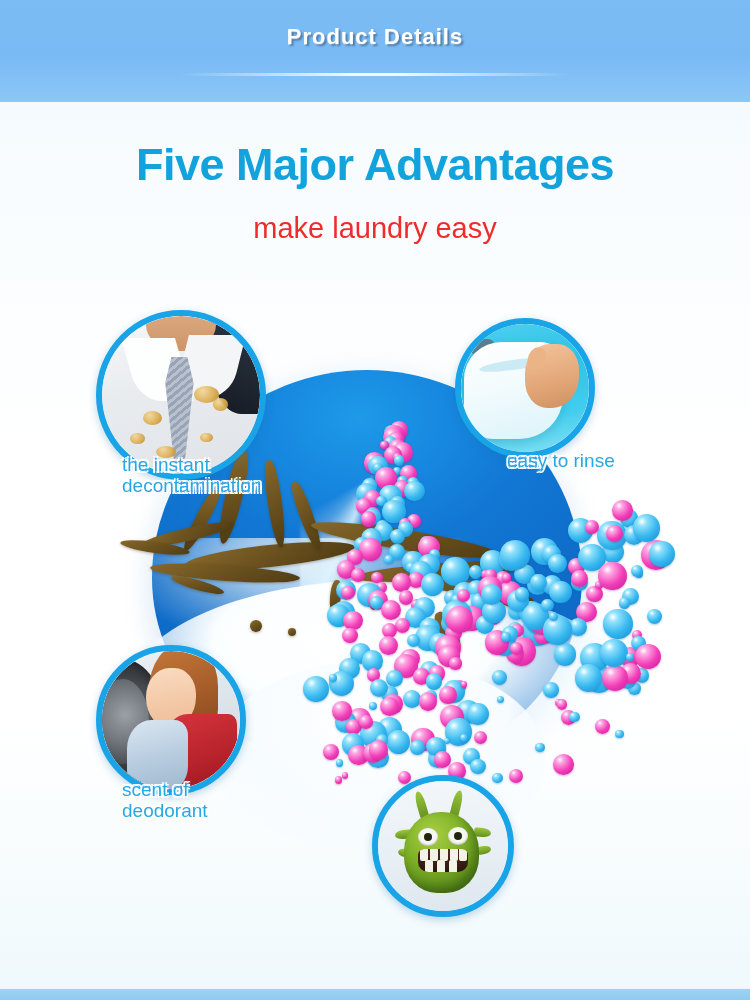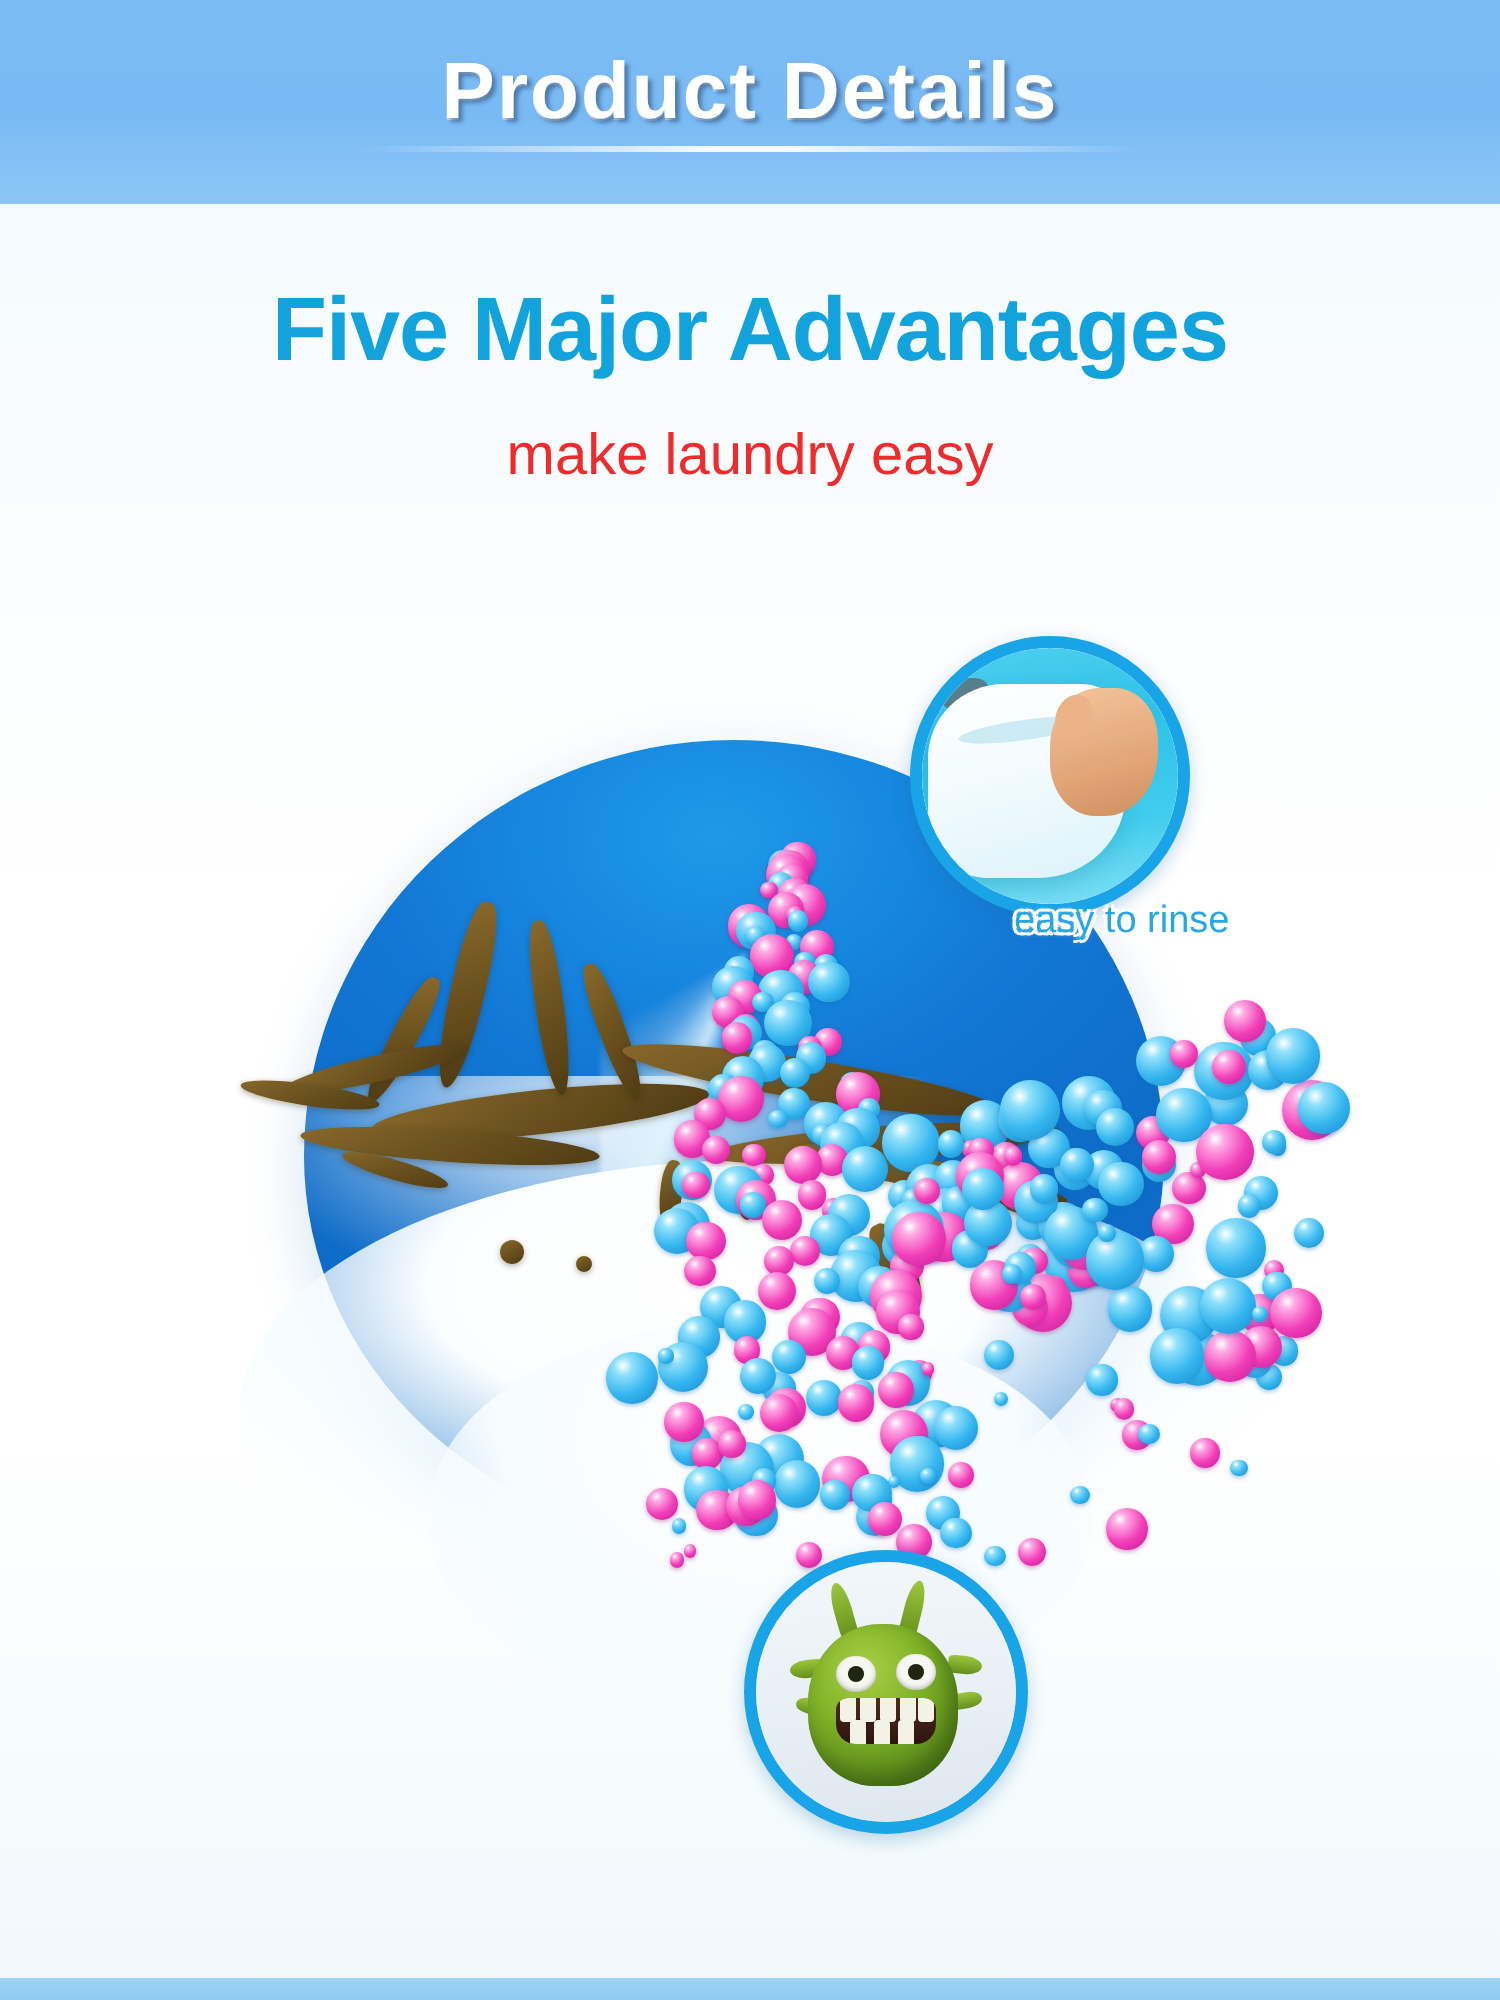--- a/index.html
+++ b/index.html
@@ -21,21 +21,21 @@
   }
 
   
   #header {
     position:absolute; left:0; top:0; width:750px; height:102px;
     background:linear-gradient(180deg,#7bbcf5 0%, #79baf4 55%, #8cc6f7 100%);
   }
   #header-title {
     position:absolute; left:0; top:24px; width:750px;
     text-align:center;
-    font-size:40px; font-weight:bold; color:#ffffff;
+    font-size:22px; font-weight:bold; color:#ffffff;
     letter-spacing:1px;
     text-shadow:2px 2px 2px rgba(40,70,110,.55), 0 1px 0 rgba(255,255,255,.5);
   }
   #header-rule {
     position:absolute; left:180px; top:73px; width:390px; height:3px;
     background:linear-gradient(90deg, rgba(255,255,255,0) 0%, rgba(255,255,255,.92) 45%, rgba(255,255,255,.92) 55%, rgba(255,255,255,0) 100%);
     border-radius:2px;
   }
 
   
@@ -528,35 +528,68 @@
         <div class="bubble cy" style="left: 369.782px; top: 398.568px; width: 18.3688px; height: 18.3688px;"></div>
         <div class="bubble cy" style="left: 535.266px; top: 462.542px; width: 9.65899px; height: 9.65899px;"></div>
         <div class="bubble mg" style="left: 434.16px; top: 471.051px; width: 16.9796px; height: 16.9796px;"></div>
         <div class="bubble cy" style="left: 470.468px; top: 478.917px; width: 15.2668px; height: 15.2668px;"></div>
         <div class="bubble mg" style="left: 556.585px; top: 418.931px; width: 10.8028px; height: 10.8028px;"></div>
         <div class="bubble cy" style="left: 335.531px; top: 479.335px; width: 7.98193px; height: 7.98193px;"></div>
       </div>
 
   </div>
 
+  <div class="feature" id="f-decon">
+    <div class="ring">
+      <div class="photo ph-shirt">
+        <div class="dark"></div>
+        <div class="neck"></div>
+        <div class="collarL"></div>
+        <div class="collarR"></div>
+        <div class="tie"></div>
+        <div class="spot" style="left:58%; top:44%; width:16%; height:11%;"></div>
+        <div class="spot" style="left:70%; top:52%; width:10%; height:8%;"></div>
+        <div class="spot" style="left:26%; top:60%; width:12%; height:9%;"></div>
+        <div class="spot" style="left:18%; top:74%; width:9%; height:7%;"></div>
+        <div class="spot" style="left:34%; top:82%; width:13%; height:8%;"></div>
+        <div class="spot" style="left:62%; top:74%; width:8%; height:6%;"></div>
+      </div>
+    </div>
+    <div class="caption">the instant
+decontamination</div>
+  </div>
 
   <div class="feature" id="f-rinse">
     <div class="ring">
       <div class="photo ph-rinse">
         <div class="dark2"></div>
         <div class="cloth"></div>
         <div class="fold"></div>
         <div class="hand"></div>
         <div class="thumb"></div>
       </div>
     </div>
     <div class="caption">easy to rinse</div>
   </div>
 
 
+  <div class="feature" id="f-scent">
+    <div class="ring">
+      <div class="photo ph-scent">
+        <div class="drum"></div>
+        <div class="drum2"></div>
+        <div class="hair"></div>
+        <div class="face"></div>
+        <div class="torso"></div>
+        <div class="towel"></div>
+      </div>
+    </div>
+    <div class="caption">scent of
+deodorant</div>
+  </div>
 
   <div class="feature" id="f-anti">
     <div class="ring">
       <div class="photo ph-germ">
         <div class="horn" style="left:30%; top:8%; width:7%; height:22%; transform:rotate(-16deg);"></div>
         <div class="horn" style="left:57%; top:7%; width:7%; height:23%; transform:rotate(14deg);"></div>
         <div class="horn" style="left:13%; top:38%; width:13%; height:7%; border-radius:50% 20% 20% 50%; transform:rotate(-6deg);"></div>
         <div class="horn" style="left:74%; top:36%; width:13%; height:7%; border-radius:20% 50% 50% 20%; transform:rotate(6deg);"></div>
         <div class="horn" style="left:15%; top:52%; width:11%; height:6%; border-radius:50% 20% 20% 50%; transform:rotate(10deg);"></div>
         <div class="horn" style="left:76%; top:50%; width:11%; height:6%; border-radius:20% 50% 50% 20%; transform:rotate(-10deg);"></div>

